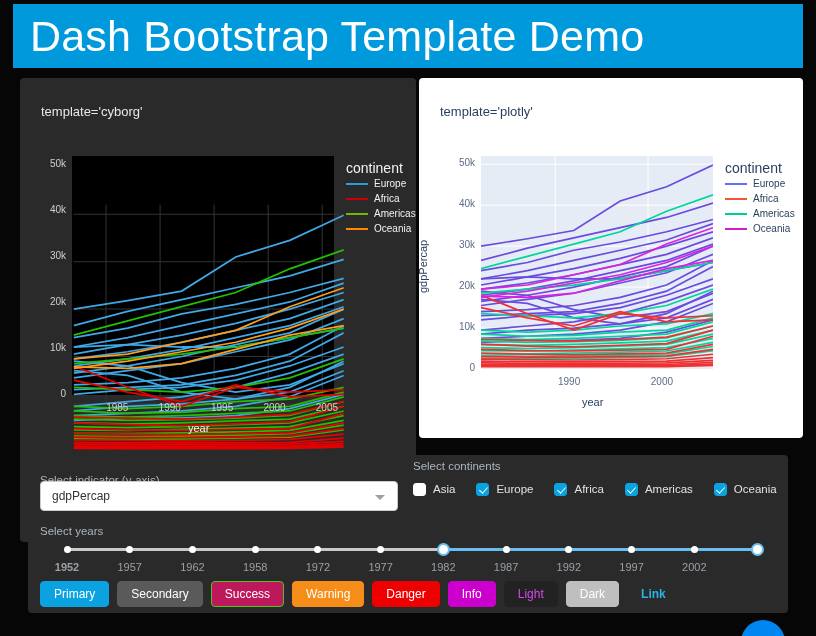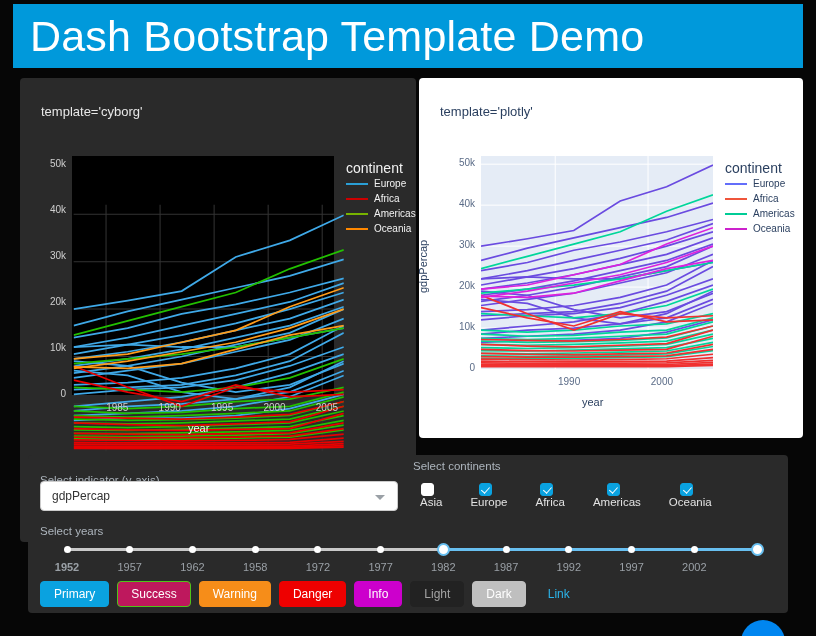--- a/index.html
+++ b/index.html
@@ -74,21 +74,21 @@
     display:flex;align-items:center;box-sizing:border-box;
   }
   .dropdown-value{font-size:12px;color:#333333;padding-left:11px;}
   .caret{
     position:absolute;right:12px;top:13px;
     width:0;height:0;border-left:5px solid transparent;
     border-right:5px solid transparent;border-top:5px solid #9AA0A6;
   }
 
   .checks{position:absolute;left:385px;top:28px;display:flex;align-items:center;}
-  .check-item{display:flex;align-items:center;margin-right:21px;flex-direction:column;}
+  .check-item{display:flex;align-items:flex-start;margin-right:21px;}
   .box{
     width:13px;height:13px;border-radius:3px;box-sizing:border-box;
     position:relative;flex:none;
   }
   .box.off{background:#ffffff;border:1px solid #ffffff;}
   .box.on{background:#0AA2E0;border:1px solid #0AA2E0;}
   .box.on:after{
     content:"";position:absolute;left:3.5px;top:1px;width:3.5px;height:7px;
     border:solid #ffffff;border-width:0 1.8px 1.8px 0;transform:rotate(42deg);
   }
@@ -107,21 +107,21 @@
   .mark{position:absolute;top:18px;font-size:11px;color:#9AA0A6;
         transform:translateX(-50%);white-space:nowrap;}
 
   
   .buttons{position:absolute;left:12px;top:126px;display:flex;align-items:center;}
   .btn{
     height:26px;border-radius:4px;display:flex;align-items:center;
     justify-content:center;padding:0 13px;font-size:12px;margin-right:8px;
     white-space:nowrap;box-sizing:border-box;border:1px solid transparent;
   }
-  .btn-link{background:transparent;color:#2BB3E8;}
+  .btn-link{background:transparent;color:#2BB3E8;font-weight:bold;}
 
   
   .fab{
     position:absolute;left:741px;top:620px;width:44px;height:44px;
     border-radius:50%;background:#0086F0;
   }
 </style>
 </head>
 <body>
 
@@ -394,24 +394,25 @@
         <div class="dot" style="left: 591.545px;"></div>
         <div class="mark" style="left: 591.545px;">1997</div>
         <div class="dot" style="left: 654.273px;"></div>
         <div class="mark" style="left: 654.273px;">2002</div>
         <div class="handle" style="left: 717px;"></div>
         <div class="mark" style="left: 752px; margin-left: 36px;">2007</div>
       </div>
 
     <div class="buttons" id="button-row">
         <div class="btn" style="background: rgb(10, 162, 224); border-color: rgb(10, 162, 224); color: rgb(255, 255, 255);">Primary</div>
+        <div class="btn" style="background: rgb(90, 90, 90); border-color: rgb(90, 90, 90); color: rgb(255, 255, 255);">Secondary</div>
         <div class="btn" style="background: #be185d; border-color: rgb(80, 196, 25); color: rgb(255, 255, 255);">Success</div>
         <div class="btn" style="background: rgb(246, 141, 25); border-color: rgb(246, 141, 25); color: rgb(255, 255, 255);">Warning</div>
         <div class="btn" style="background: rgb(238, 0, 0); border-color: rgb(238, 0, 0); color: rgb(255, 255, 255);">Danger</div>
         <div class="btn" style="background: rgb(204, 0, 204); border-color: rgb(204, 0, 204); color: rgb(255, 255, 255);">Info</div>
-        <div class="btn" style="background: rgb(34, 34, 34); border-color: rgb(34, 34, 34); color: #a3a3a3;">Light</div>
+        <div class="btn" style="background: rgb(34, 34, 34); border-color: rgb(34, 34, 34); color: #d946ef;">Light</div>
         <div class="btn" style="background: rgb(191, 191, 191); border-color: rgb(191, 191, 191); color: rgb(255, 255, 255);">Dark</div>
         <div class="btn btn-link" style="color: rgb(43, 179, 232);">Link</div>
       </div>
   </div>
 
   <div class="fab"></div>
 </div>
 
 </body></html>

